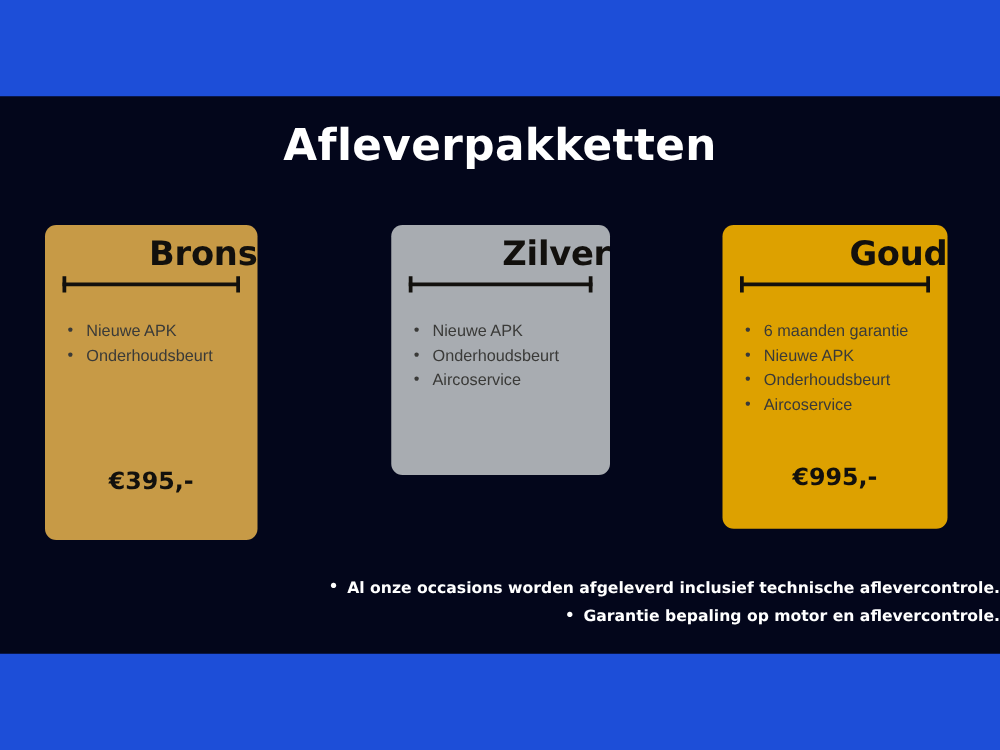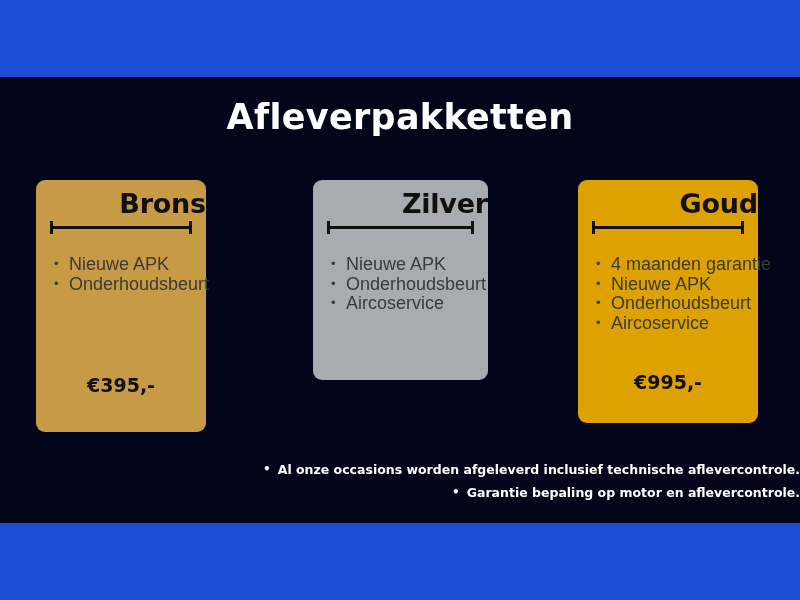--- a/index.html
+++ b/index.html
@@ -119,21 +119,21 @@
   .divider .cap-right { right: 0; }
 
   .features {
     list-style: none;
     margin: 0;
     padding: 22px 0 0 18px;
   }
   .features li {
     position: relative;
     color: #3a3a38;
-    font-size: 18px;
+    font-size: 13px;
     line-height: 19.5px;
     padding-left: 15px;
     white-space: nowrap;
   }
   .features li::before {
     content: "\2022";
     position: absolute;
     left: 0;
     top: -1px;
     font-size: 13px;
@@ -216,21 +216,21 @@
     </div>
 
     <div class="card card-gold">
       <div class="card-title">Goud</div>
       <div class="divider">
         <div class="cap cap-left"></div>
         <div class="bar"></div>
         <div class="cap cap-right"></div>
       </div>
       <ul class="features">
-        <li>4 maanden garantie</li>
+        <li>6 maanden garantie</li>
         <li>Nieuwe APK</li>
         <li>Onderhoudsbeurt</li>
         <li>Aircoservice</li>
       </ul>
       <div class="price">€995,-</div>
     </div>
 
   </div>
 
   <div id="footer-notes">

